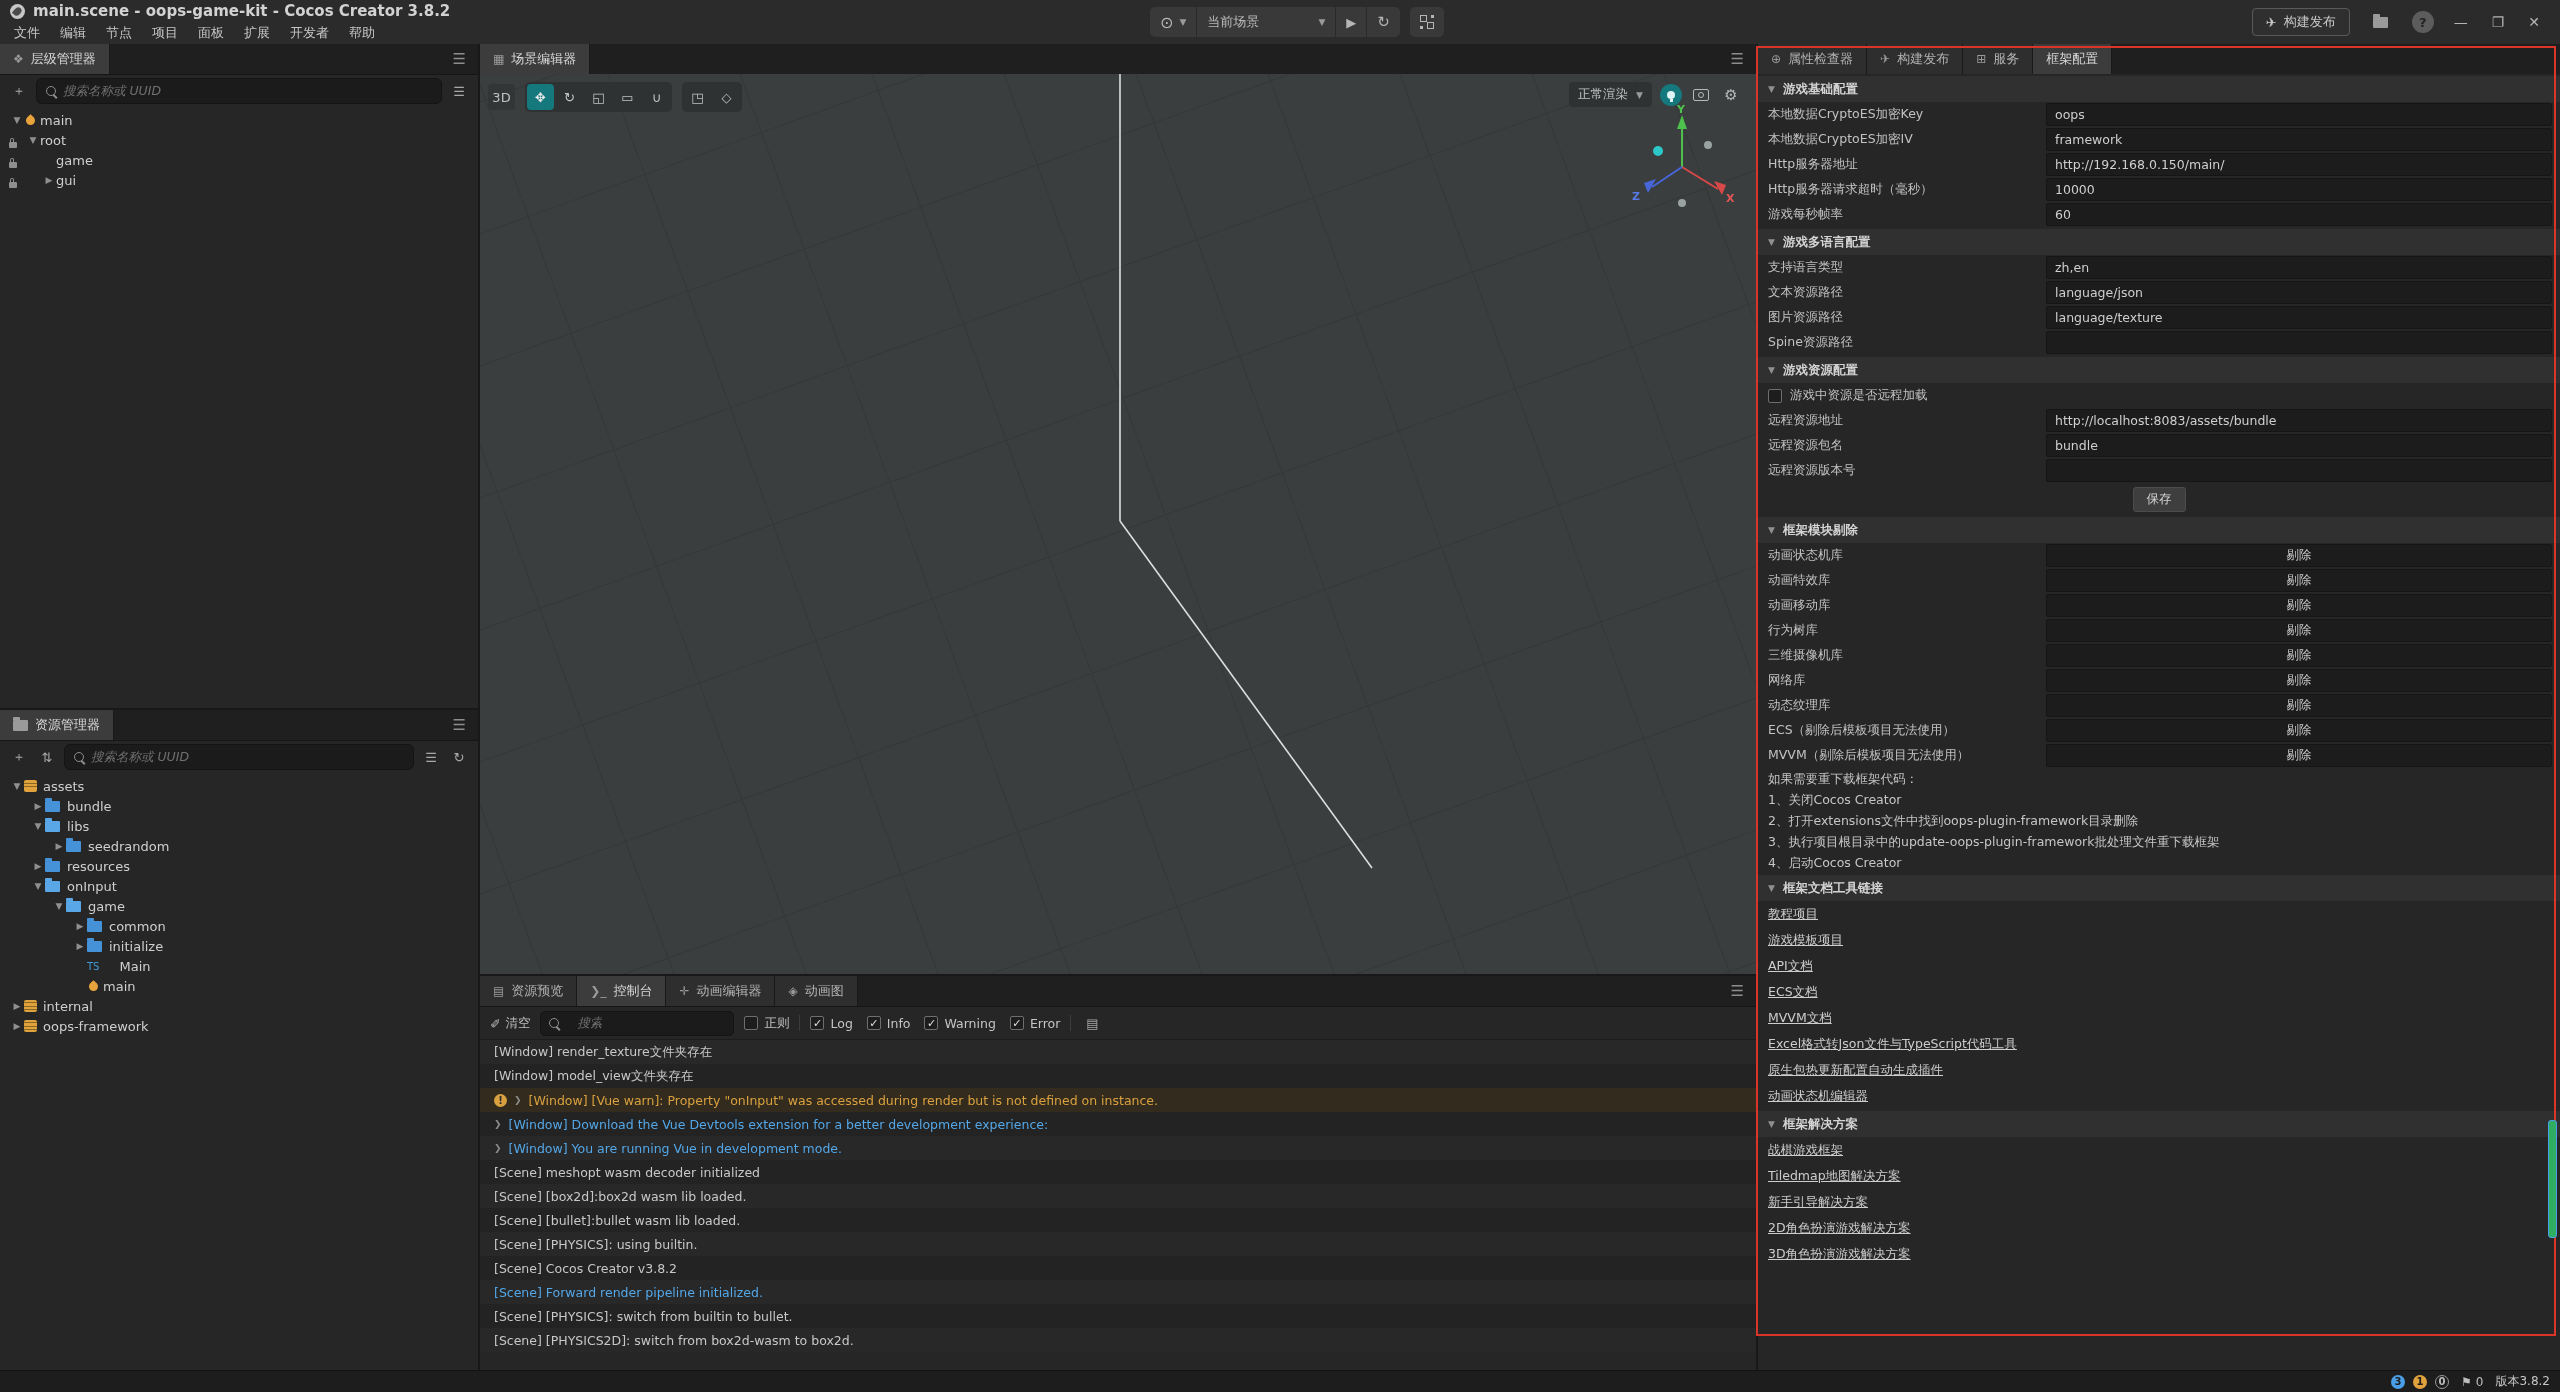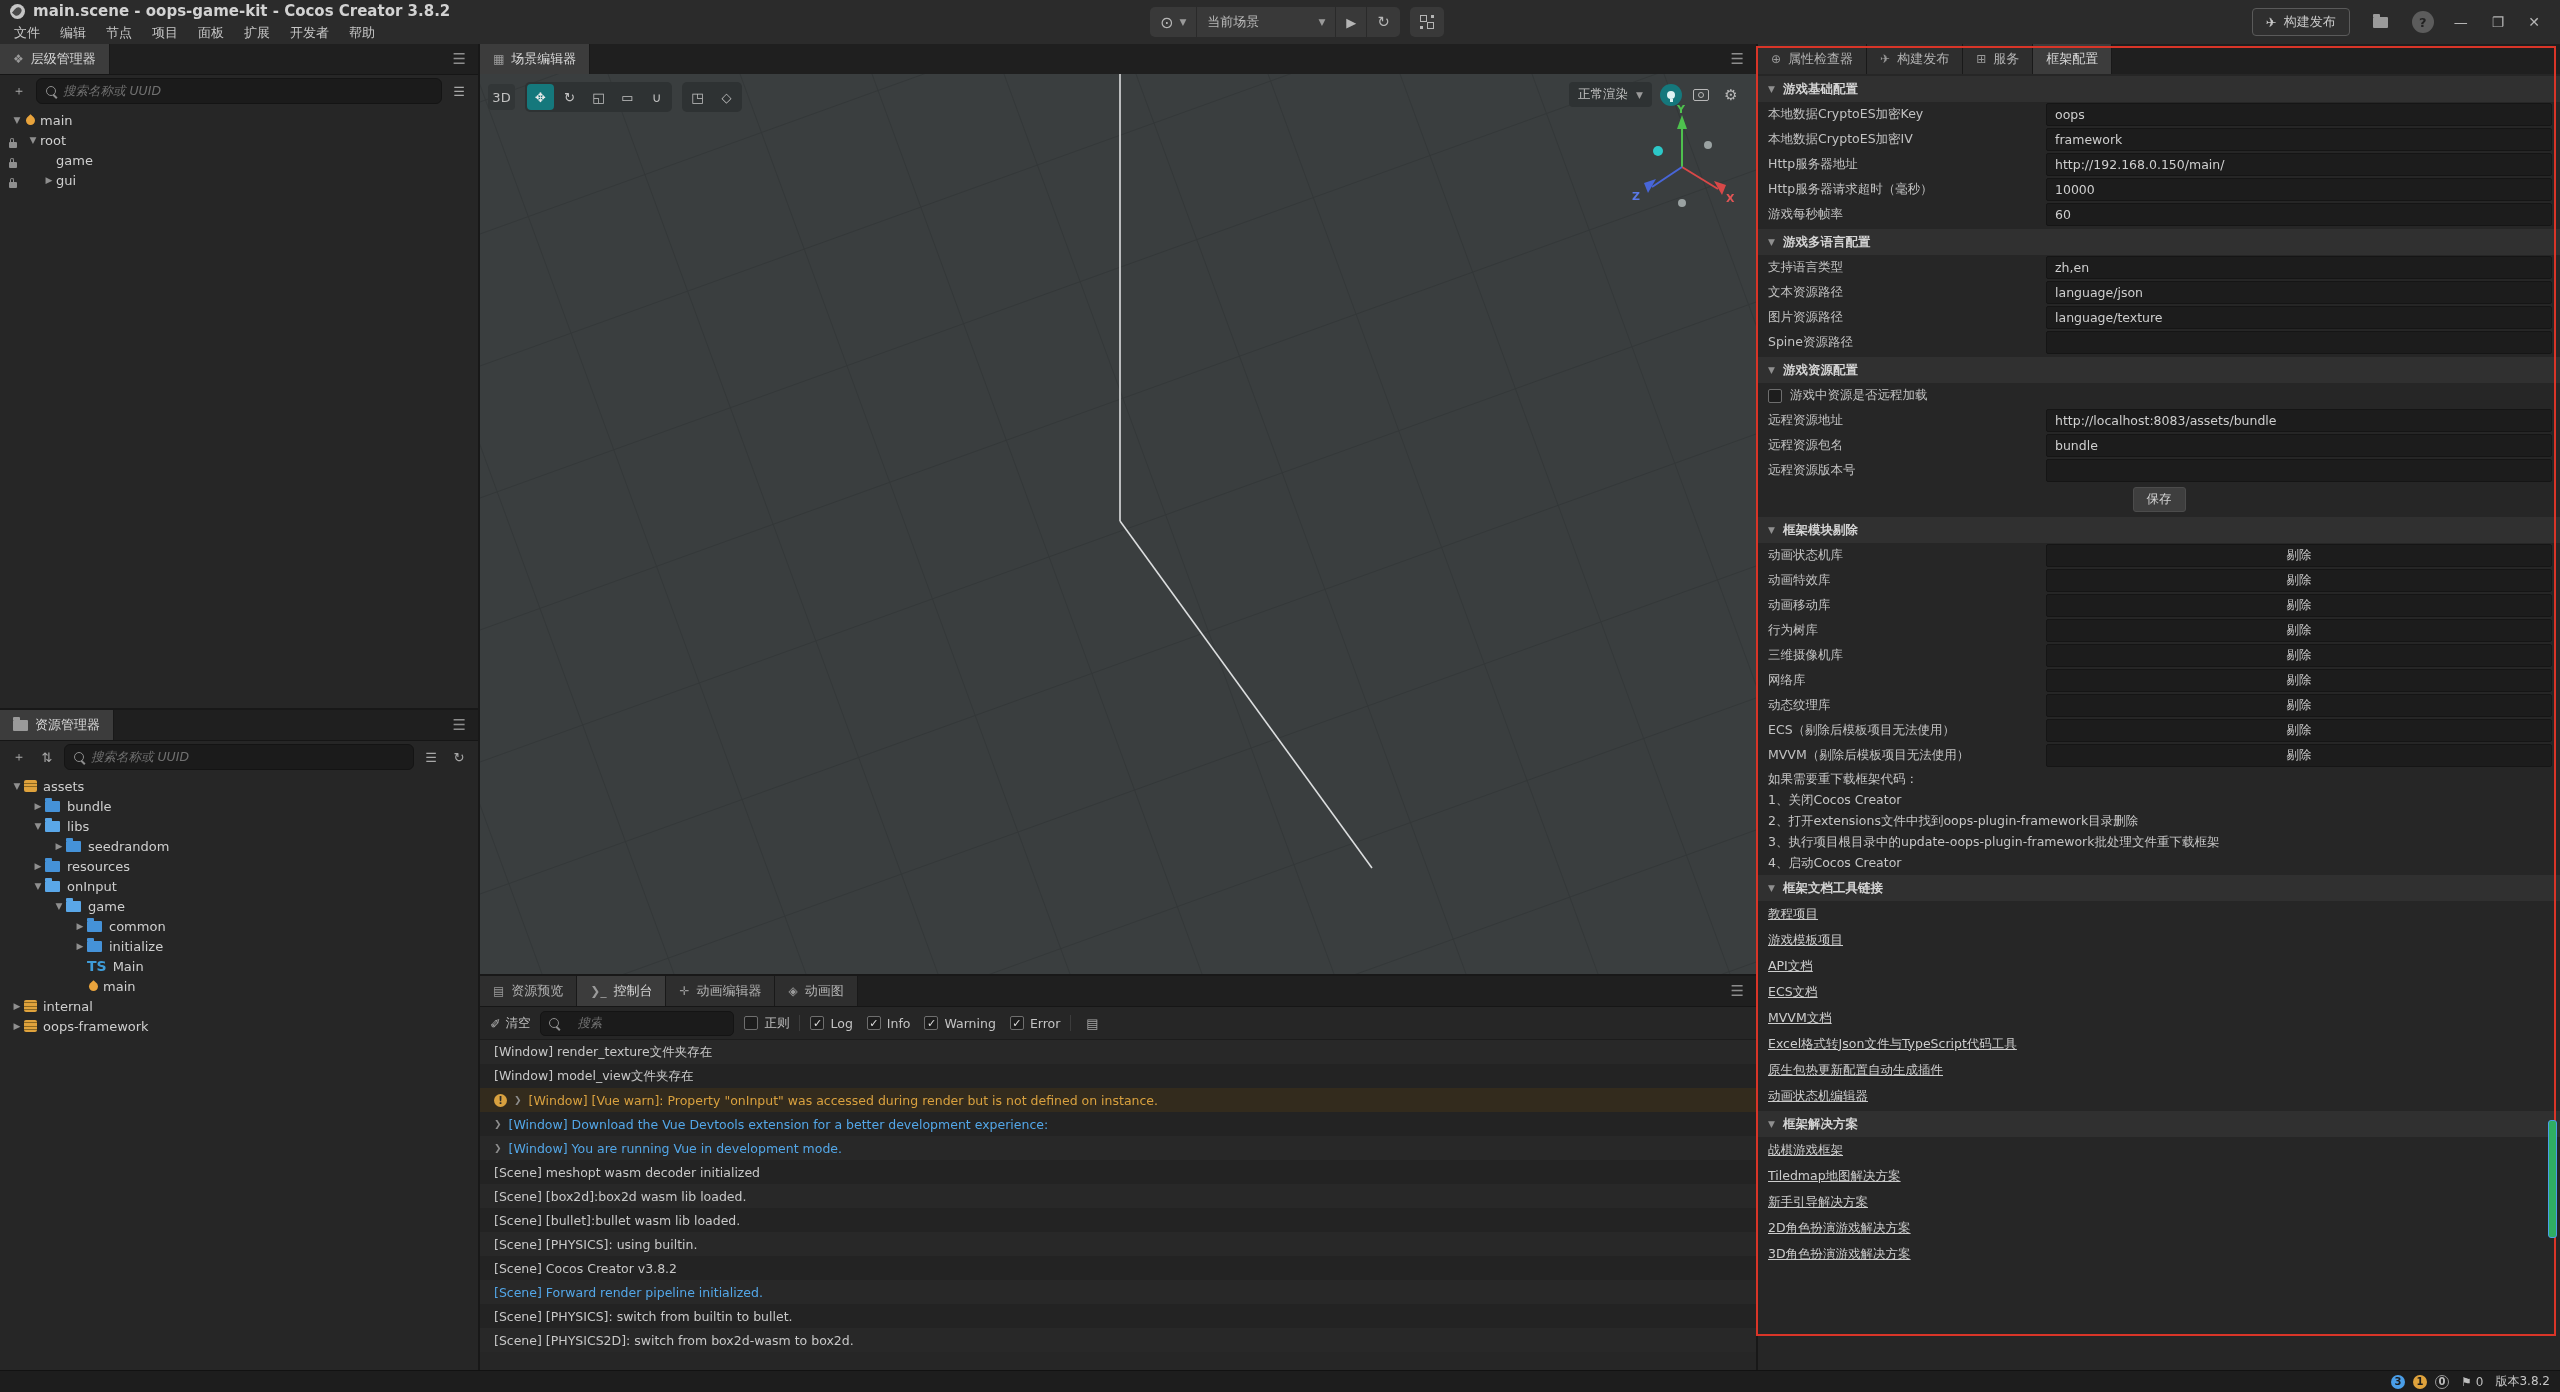--- a/index.html
+++ b/index.html
@@ -56,21 +56,21 @@
   .chev{width:14px;color:#8f8f8f;font-size:9px;text-align:center;flex:none;}
   .gutter-lock{position:absolute;left:9px;top:6px;}
   .icon-lock{width:8px;height:6px;background:#8f8f8f;border-radius:1px;position:relative;display:inline-block;}
   .icon-lock::before{content:"";position:absolute;top:-4px;left:1px;width:4px;height:4px;border:1.5px solid #8f8f8f;border-bottom:none;border-radius:3px 3px 0 0;box-sizing:border-box;}
   .icon-flame{width:9px;height:9px;background:#e8a33c;border-radius:0 50% 50% 50%;transform:rotate(45deg);margin:0 5px 0 2px;flex:none;}
   .icon-folder{width:15px;height:11px;background:#4592d8;border-radius:1px;position:relative;margin-right:7px;margin-top:1px;flex:none;}
   .icon-folder::before{content:"";position:absolute;top:-3px;left:0;width:7px;height:3px;background:inherit;border-radius:1px 1px 0 0;}
   .icon-folder.open{background:#5aa7e8;}
   .icon-folder.gray{background:#9a9a9a;}
   .icon-db{width:13px;height:12px;background:repeating-linear-gradient(#dfa23c 0 2.5px,#8a6722 2.5px 3.5px);border-radius:2px;margin-right:6px;flex:none;}
-  .icon-ts{font-size:14px;font-weight:bold;color:#3f9cd8;margin-right:6px;flex:none;}
+  .icon-ts{font-size:10px;font-weight:normal;color:#3f9cd8;margin-right:20px;flex:none;}
 
   
   #scene .viewport{position:absolute;left:0;top:30px;width:1276px;height:900px;background:#3a3e3f;}
   .vp-toolbar{position:absolute;left:8px;top:8px;display:flex;gap:10px;align-items:center;}
   .vp-btn{width:27px;height:26px;border-radius:4px;background:#323637;display:flex;align-items:center;justify-content:center;color:#c2c2c2;font-size:13px;}
   .vp-group{display:flex;gap:2px;background:#2e3233;border-radius:5px;padding:2px;}
   .vp-group .vp-btn{background:transparent;}
   .vp-group .vp-btn.active{background:#15787c;color:#eaeaea;}
   .vp-right{position:absolute;right:14px;top:8px;display:flex;gap:8px;align-items:center;}
   .vp-select{display:flex;align-items:center;gap:8px;background:#2e3233;border-radius:4px;padding:4px 9px;color:#c2c2c2;font-size:12.5px;}

